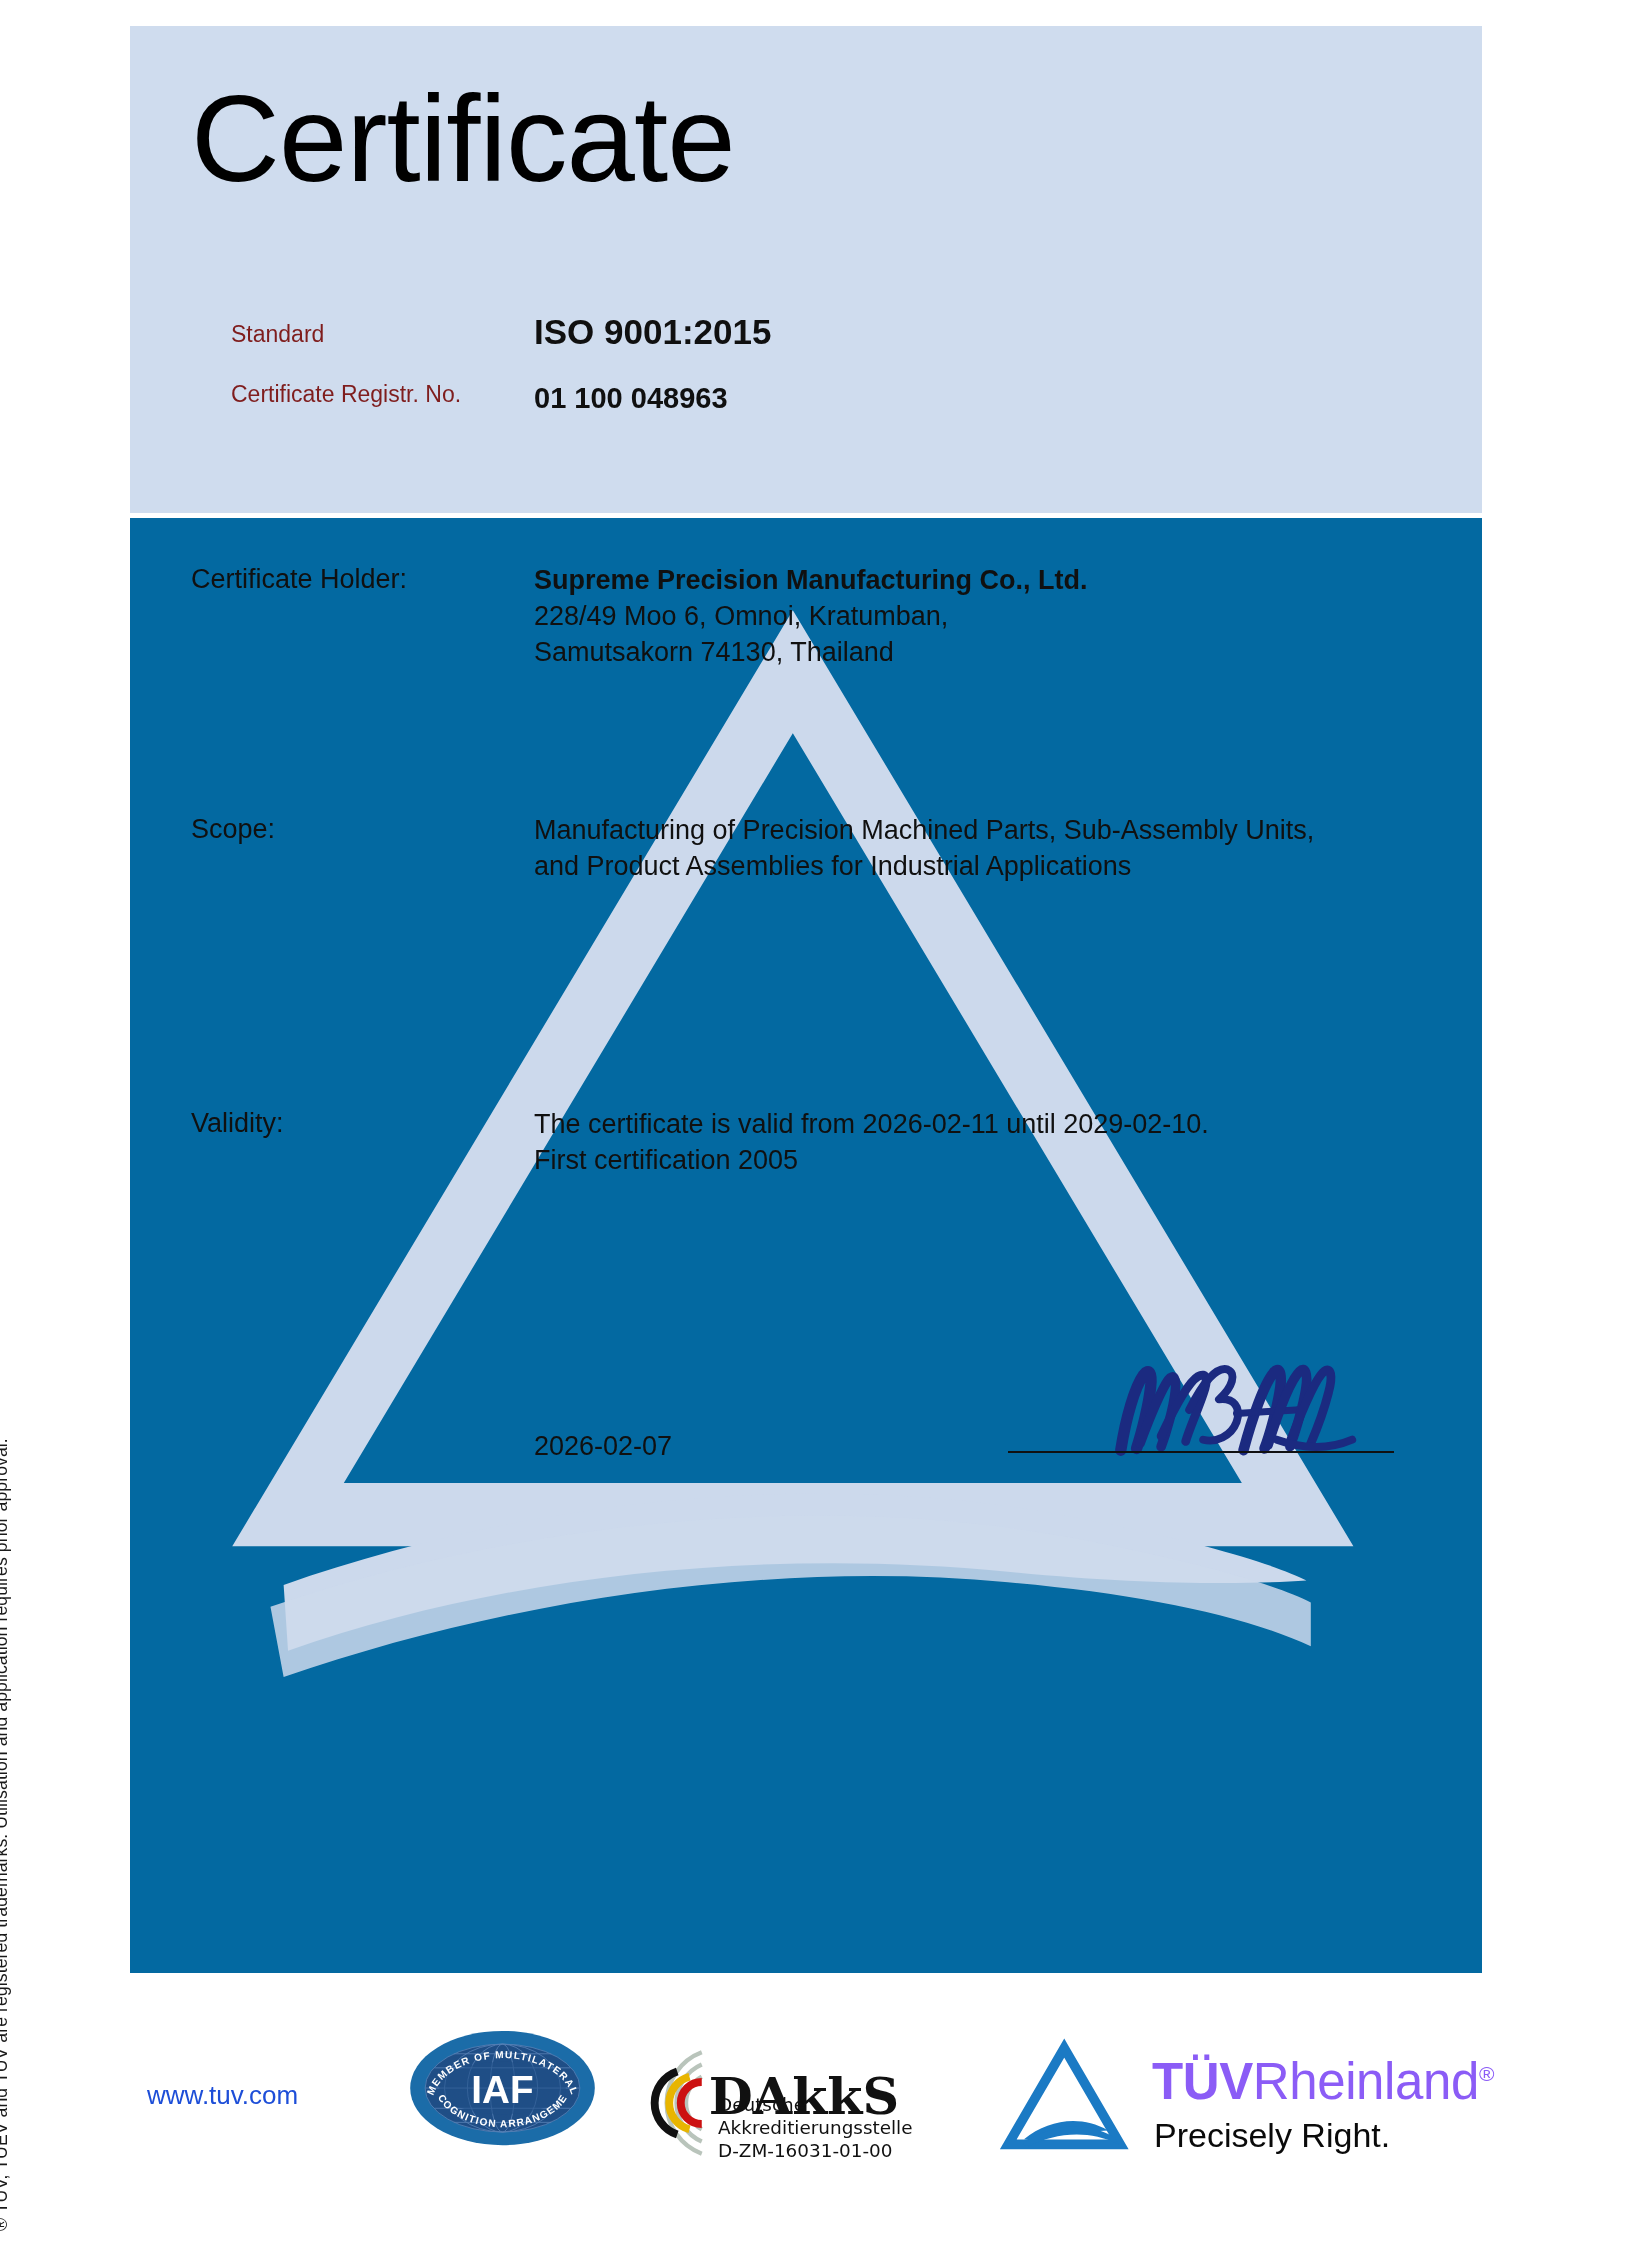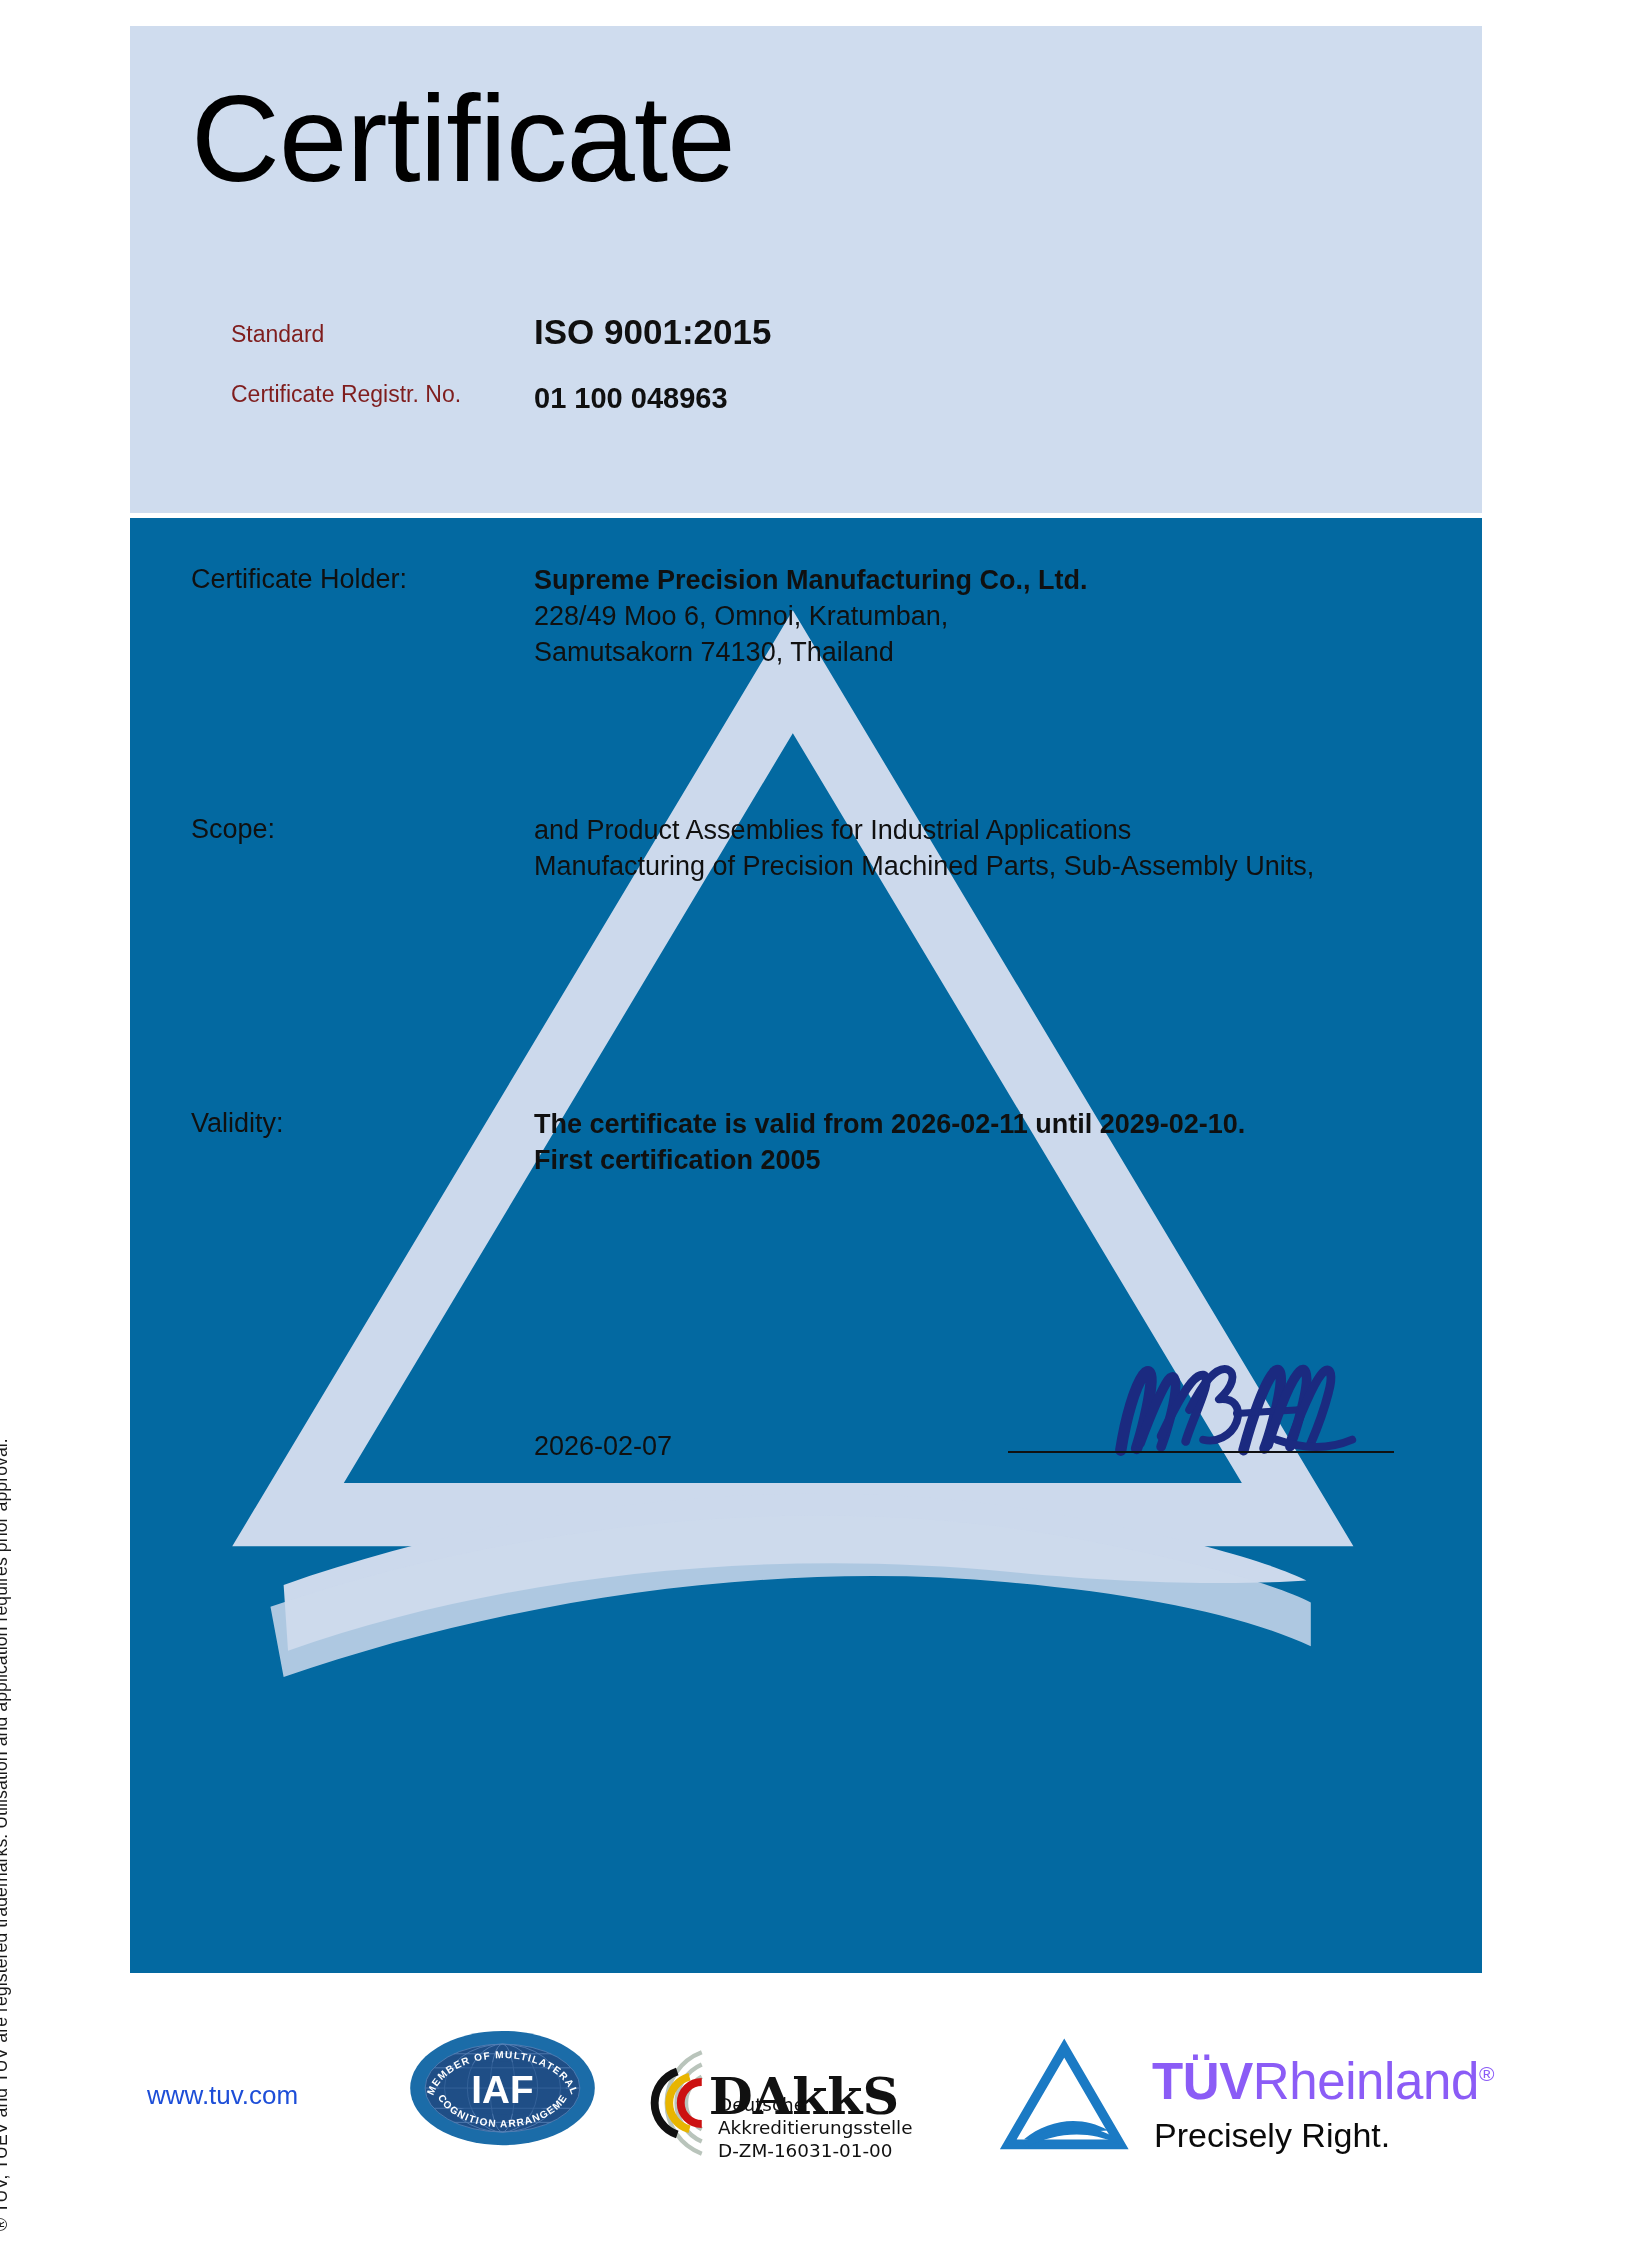--- a/index.html
+++ b/index.html
@@ -129,21 +129,21 @@
     white-space: nowrap;
   }
   .m-block .strong { font-weight: bold; }
 
   .holder-label { top: 46px; }
   .holder-block { top: 44px; }
   .scope-label  { top: 296px; }
   .scope-block  { top: 294px; }
   .proof-block  { top: 502px; }
   .validity-label { top: 590px; }
-  .validity-block { top: 588px; font-weight: bold; }
+  .validity-block { top: 588px; }
 
   .issue-date {
     position: absolute;
     left: 404px;
     top: 913px;
     font-size: 27px;
     color: #101010;
   }
 
   
@@ -277,22 +277,22 @@
 
     <div class="m-label holder-label">Certificate Holder:</div>
     <div class="m-block holder-block">
       <div class="strong">Supreme Precision Manufacturing Co., Ltd.</div>
       <div>228/49 Moo 6, Omnoi, Kratumban,</div>
       <div>Samutsakorn 74130, Thailand</div>
     </div>
 
     <div class="m-label scope-label">Scope:</div>
     <div class="m-block scope-block">
+      <div>Manufacturing of Precision Machined Parts, Sub-Assembly Units,</div>
       <div>and Product Assemblies for Industrial Applications</div>
-      <div>Manufacturing of Precision Machined Parts, Sub-Assembly Units,</div>
     </div>
 
 
     <div class="m-label validity-label">Validity:</div>
     <div class="m-block validity-block">
       <div>The certificate is valid from 2026-02-11 until 2029-02-10.</div>
       <div>First certification 2005</div>
     </div>
 
     <div class="issue-date">2026-02-07</div>

